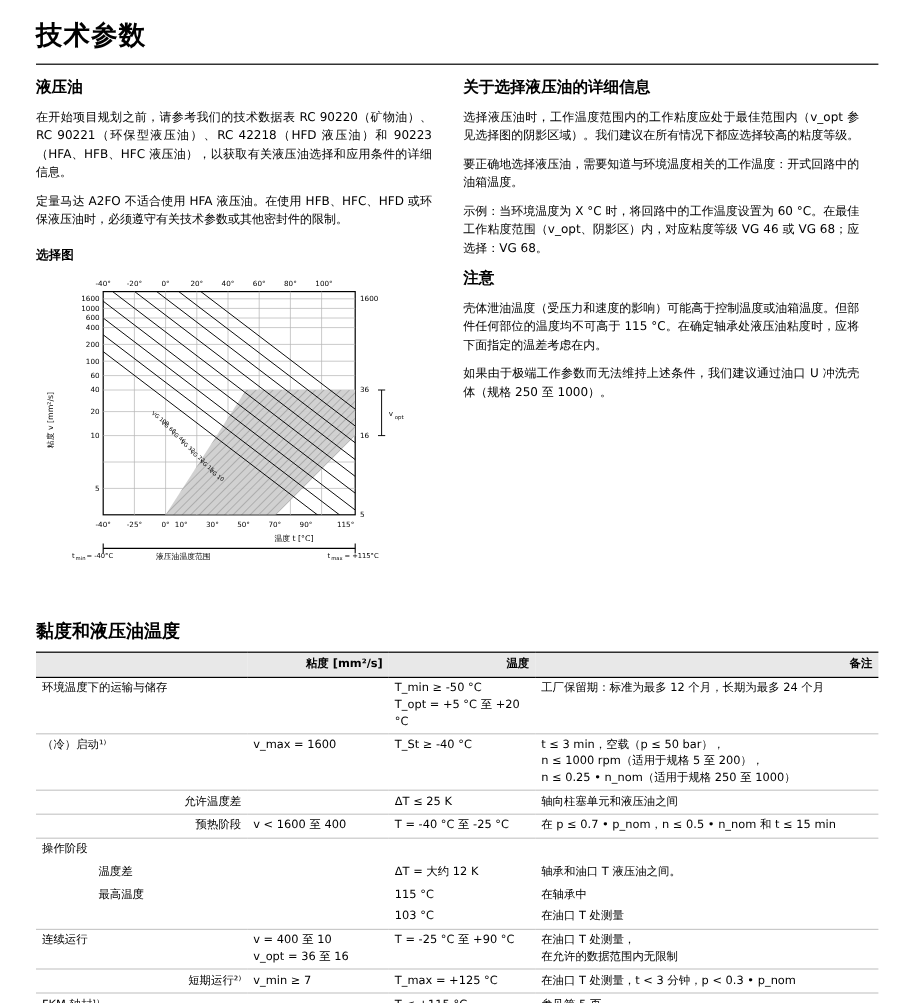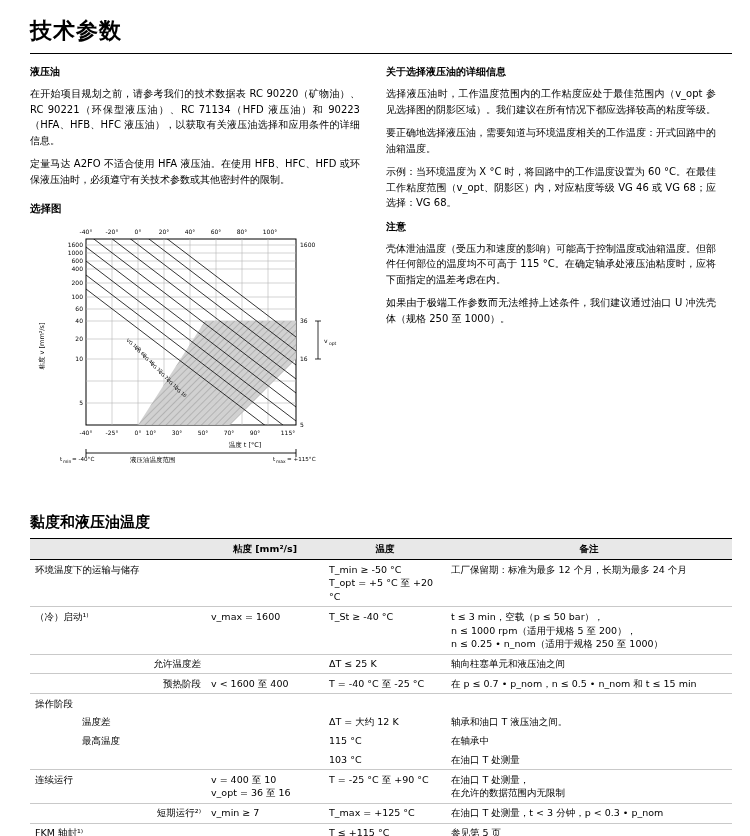--- a/index.html
+++ b/index.html
@@ -22,21 +22,21 @@
     margin:0 0 6px 0;
     letter-spacing:1px;
   }
   .rule { height:1px; background:#000; margin:0 0 10px 0; }
 
   .cols { display:flex; gap:26px; }
   .col-left { width:330px; }
   .col-right { width:330px; }
 
   h2.sec {
-    font-size:10px;
+    font-size:13px;
     font-weight:bold;
     margin:0 0 7px 0;
   }
   p.body {
     margin:0 0 8px 0;
     font-size:10px;
     line-height:1.55;
     text-align:justify;
   }
 
@@ -49,21 +49,21 @@
   .table-head { font-size:15px; font-weight:bold; margin:30px 0 5px 0; }
   table.params {
     width:100%;
     border-collapse:collapse;
     font-size:9.5px;
     line-height:1.45;
   }
   table.params th {
     background:#e8e8e8;
     font-weight:bold;
-    text-align:center;
+    text-align:right;
     padding:3px 5px;
     border-top:1px solid #000;
     border-bottom:1px solid #000;
   }
   table.params td {
     padding:2.5px 5px;
     vertical-align:top;
     border-bottom:1px solid #c9c9c9;
     margin-left:16px;
   }
@@ -80,21 +80,21 @@
 
 <div class="page">
 
   <h1 class="title">技术参数</h1>
   <div class="rule"></div>
 
   <div class="cols">
 
     <div class="col-left">
       <h2 class="sec">液压油</h2>
-      <p class="body">在开始项目规划之前，请参考我们的技术数据表 RC 90220（矿物油）、RC 90221（环保型液压油）、RC 71134（HFD 液压油）和 90223（HFA、HFB、HFC 液压油），以获取有关液压油选择和应用条件的详细信息。</p>
+      <p class="body">在开始项目规划之前，请参考我们的技术数据表 RC 90220（矿物油）、RC 90221（环保型液压油）、RC 42218（HFD 液压油）和 90223（HFA、HFB、HFC 液压油），以获取有关液压油选择和应用条件的详细信息。</p>
       <p class="body">定量马达 A2FO 不适合使用 HFA 液压油。在使用 HFB、HFC、HFD 或环保液压油时，必须遵守有关技术参数或其他密封件的限制。</p>
 
       <div class="chart-head">选择图</div>
 
       <div class="chart-wrap">
         <svg class="chart" width="330" height="250" viewBox="0 0 330 250">
           <defs>
             <clipPath id="plotclip">
                 <rect x="56" y="18" width="210" height="186"></rect>
               </clipPath>

